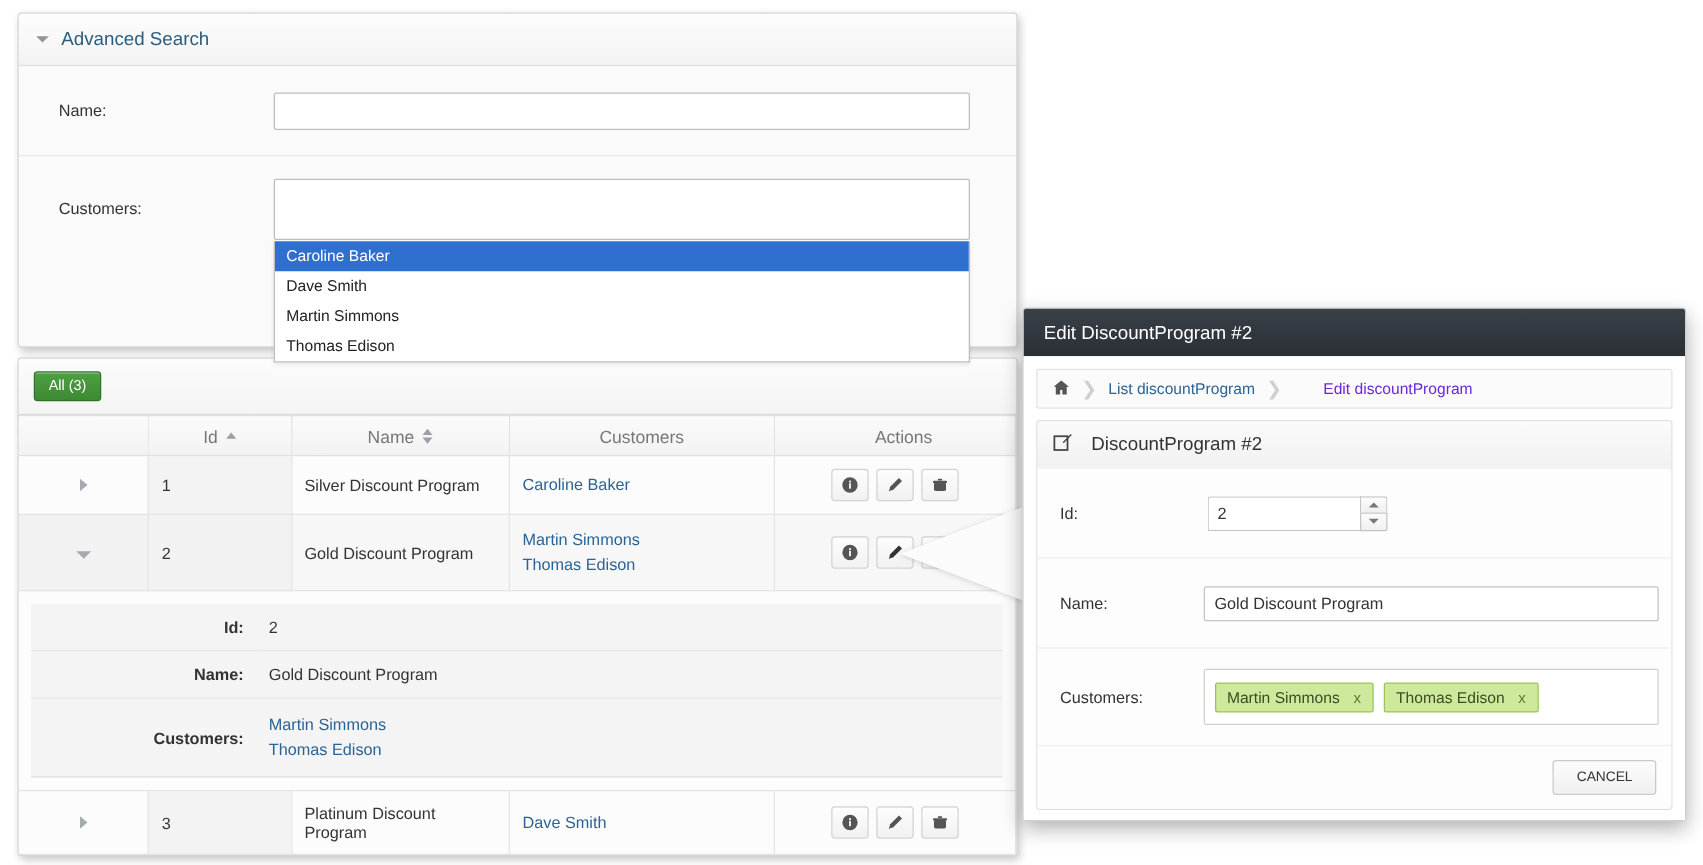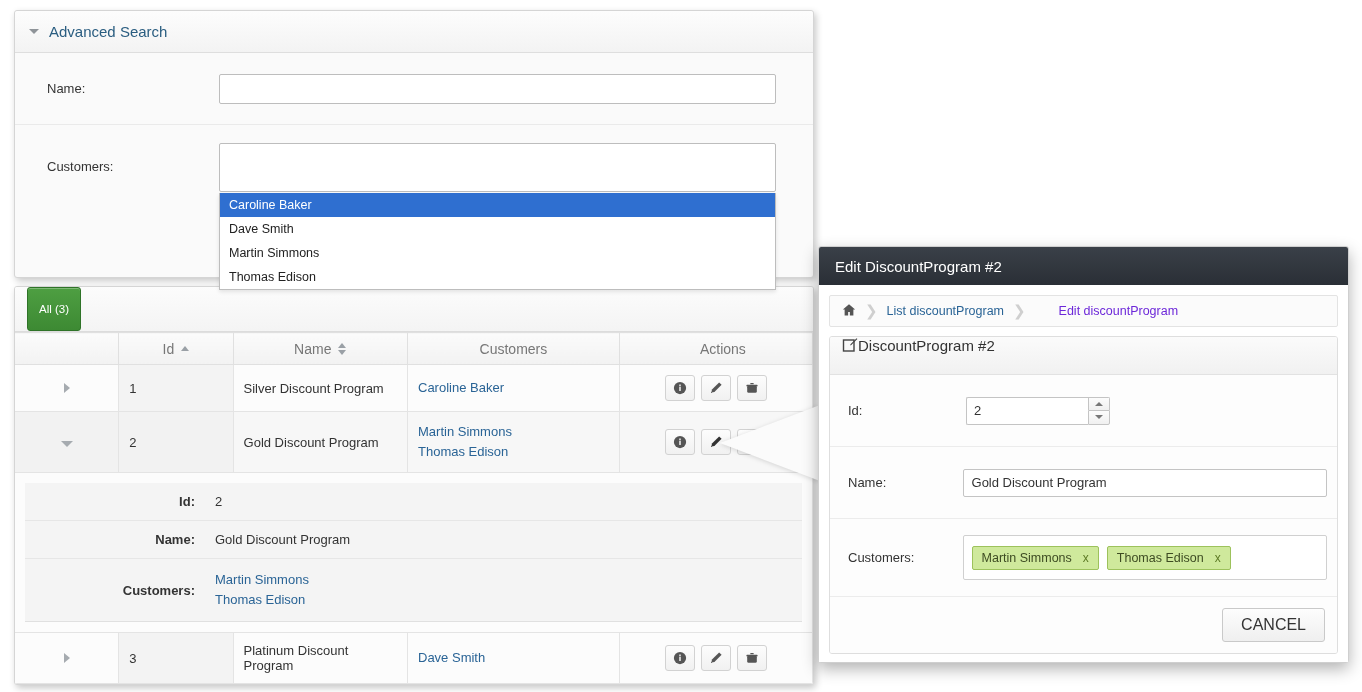--- a/index.html
+++ b/index.html
@@ -109,21 +109,21 @@
     background: #fff;
     border: 1px solid #d5d5d5;
     border-radius: 3px;
     box-shadow: 2px 3px 7px rgba(0,0,0,0.22);
     overflow: hidden;
   }
   .grid-toolbar {
     height: 45px;
     background: linear-gradient(to bottom,#fcfcfc 0%, #f4f4f4 100%);
     border-bottom: 1px solid #dcdcdc;
-    display: flex; 
+    display: flex; align-items: center;
     padding: 0 12px;
   }
   .btn-all {
     background: linear-gradient(to bottom,#4e9f42 0%, #3d8a33 100%);
     border: 1px solid #2f7328;
     color: #fff;
     font-size: 11.5px;
     padding: 5px 11px;
     border-radius: 3px;
     box-shadow: inset 0 1px 0 rgba(255,255,255,0.28);
@@ -268,22 +268,22 @@
   .form-panel {
     margin-top: 9px;
     border: 1px solid #dedede;
     border-radius: 3px;
     background: #fff;
   }
   .form-panel-head {
     height: 38px;
     background: linear-gradient(to bottom,#fbfbfb 0%,#f1f1f1 100%);
     border-bottom: 1px solid #e2e2e2;
-    display: flex; 
-    gap: 0;
+    display: flex; align-items: center;
+    gap: 15px;
     padding: 0 12px;
     font-size: 15px;
     color: #333;
     border-radius: 2px 2px 0 0;
   }
   .mrow {
     display: flex;
     align-items: center;
     min-height: 72px;
     padding: 0 10px;
@@ -354,21 +354,21 @@
     padding: 11px 12px;
     display: flex; justify-content: flex-end; gap: 10px;
     background: #fdfdfd;
     border-radius: 0 0 2px 2px;
   }
   .btn-cancel {
     background: linear-gradient(to bottom,#fdfdfd,#efefef);
     border: 1px solid #c9c9c9;
     border-radius: 3px;
     padding: 7px 18px;
-    font-size: 16px;
+    font-size: 11px;
     color: #333;
     cursor: pointer;
   }
   .btn-save {
     background: linear-gradient(to bottom,#4a9ddb 0%, #2e7dbe 100%);
     border: 1px solid #2a6fa8;
     border-radius: 3px;
     padding: 7px 17px;
     font-size: 12.5px;
     color: #fff;

